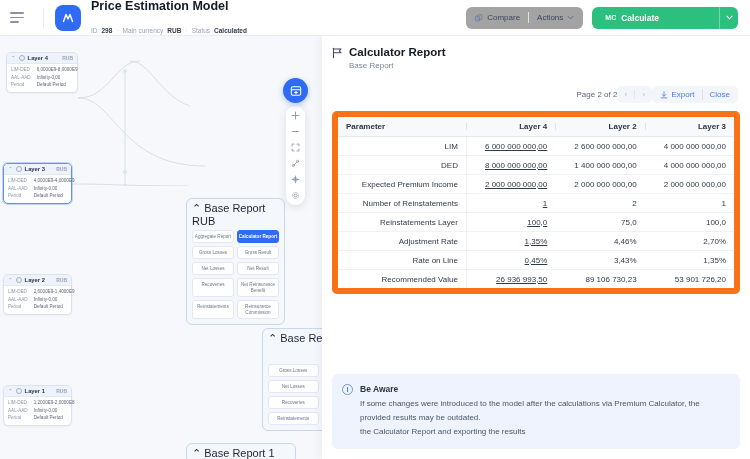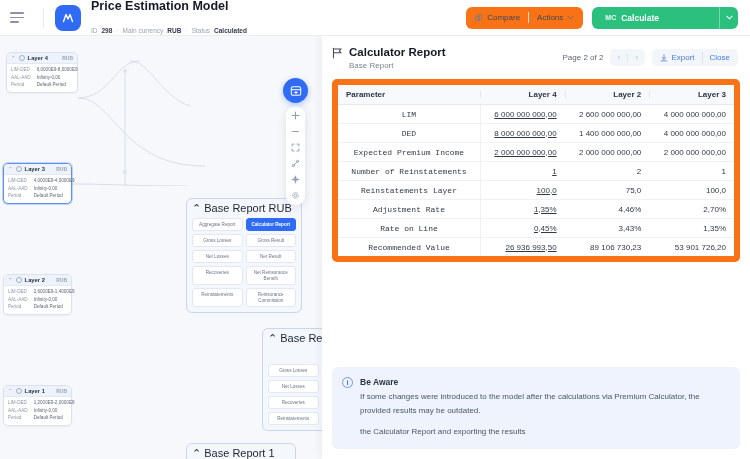--- a/index.html
+++ b/index.html
@@ -31,21 +31,21 @@
     color: #fff; display: flex; align-items: center; justify-content: center;
     font-size: 12px; font-weight: 700; letter-spacing: -0.5px;
   }
   .titleblock { margin-left: 10px; display: flex; flex-direction: column; gap: 13px; }
   .titleblock .t1 { font-size: 12.5px; font-weight: 700; color: #151b26; line-height: 13px; }
   .meta { display: flex; align-items: center; gap: 4px; font-size: 6.5px;
      color: #9aa3b2; line-height: 9px; }
   .meta b { color: #313b4d; font-weight: 700; }
   .meta .dot { color: #c3cad6; }
   .topright { margin-left: auto; display: flex; align-items: center; gap: 0; }
-  .ghostgrp { display: flex; align-items: center; background: #f97316;
+  .ghostgrp { display: flex; align-items: center; background: #a3a3a3;
      border-radius: 6px; height: 22px; padding: 0 9px; gap: 8px; }
   .ghostbtn { display: flex; align-items: center; gap: 4px; font-size: 8px;
      color: #3d4759; cursor: pointer; }
   .vdiv { width: 1px; height: 11px; background: #dde2ea; }
   .calcbtn { display: flex; align-items: center; margin-left: 9px;
      background: #2cc07f; border-radius: 6px; height: 22px; overflow: hidden; cursor: pointer; gap: 47px;}
   .calcbtn .lbl { display: flex; align-items: center; gap: 5px;
      color: #fff; font-size: 8.5px; font-weight: 600; padding: 0 13px; }
   .calcbtn .pre { font-size: 7px; font-weight: 700; opacity: .92; }
   .calcbtn .caret { width: 19px; height: 22px; display: flex; align-items: center;
@@ -103,21 +103,21 @@
   
   .panel {
     position: absolute; left: 322px; top: 36px; width: 428px; height: 423px;
     background: #fff; box-shadow: -2px 0 8px rgba(30,45,80,.06);
     display: flex; flex-direction: column;
   }
   .phead { display: flex; align-items: flex-start; padding: 10px 12px 8px 10px; }
   .phead .pgico { margin: 1px 6px 0 0; color: #3d4759; }
   .phead .ptit { font-size: 11.5px; font-weight: 700; color: #151b26; line-height: 13px; }
   .phead .psub { font-size: 8px; color: #7b8596; line-height: 11px; margin-top: 1px; }
-  .phead .pright { margin-left: auto; display: flex; align-items: center; gap: 7px; padding-top: 3px;}
+  .phead .pright { margin-left: auto; display: flex; align-items: center; padding-top: 3px; margin-top: 37px;}
   .pageinfo { font-size: 8px; color: #5c6679; }
   .pager { display: flex; background: #f2f5f9; border-radius: 5px; overflow: hidden; }
   .pager .pb { width: 17px; height: 17px; display: flex; align-items: center;
      justify-content: center; color: #b4bdcc; font-size: 8px; cursor: pointer; }
   .pager .sep { width: 1px; background: #e3e8f0; margin: 4px 0; }
   .actgrp { display: flex; align-items: center; background: #f2f5f9; border-radius: 5px;
      height: 17px; padding: 0 8px; gap: 7px; }
   .actgrp .a { display: flex; align-items: center; gap: 3px; font-size: 8px;
      color: #3d4759; cursor: pointer; }
 
@@ -126,21 +126,21 @@
   thead th {
     background: #f7f9fc; font-size: 8px; font-weight: 700; color: #2b3445;
     padding: 5px 8px; text-align: right; border-bottom: 1px solid #e4e9f1;
     position: relative;
   }
   thead th.p { text-align: left; }
   thead th.sepr::before { content: ""; position: absolute; left: 0; top: 6px; bottom: 6px;
     width: 1px; background: #dfe5ee; }
   tbody td { font-size: 8px; color: #303a4b; padding: 4.5px 8px; text-align: right;
     border-bottom: 1px solid #eef1f6; }
-  tbody td.p { text-align: center; color: #303a4b; font-family: Liberation Mono, monospace; }
+  tbody td.p { text-align: right; color: #303a4b; }
   tbody tr:last-child td { border-bottom: none; }
   tbody td.colsep { position: relative; text-decoration: underline; }
   tbody td.colsep::before { content: ""; position: absolute; left: 0; top: 0; bottom: 0;
     width: 1px; background: #eef1f6; }
 
   .notice {
     margin: auto 10px 10px 10px; background: #eef3fd; border-radius: 6px;
     padding: 9px 11px 10px 10px; display: flex; gap: 7px;
   }
   .notice .ic { width: 11px; height: 11px; border-radius: 50%; border: 1px solid #6f97e8;
@@ -310,21 +310,21 @@
           <span>Period</span>
         </div>
         <div class="col v">
           <span>1,2000E9-2,0000E8</span>
           <span>Infinity-0,00</span>
           <span>Default Period</span>
         </div>
       </div>
     </div>
 
-    <div class="rnode" style="left:186px; top:162px; width:116px;">
+    <div class="rnode" style="left:186px; top:162px; width:99px;">
       <div class="nhead">
         <span class="chev">⌃</span>
         <span class="ico"></span>
         <span class="nm">Base Report</span>
         <span class="cur">RUB</span>
       </div>
       <div class="grid">
         <div class="chip">Aggregate Report</div>
         <div class="chip on">Calculator Report</div>
         <div class="chip">Gross Losses</div>
@@ -506,17 +506,17 @@
           </tr>
         </tbody>
       </table>
     </div>
 
     <div class="notice">
       <div class="ic">i</div>
       <div>
         <div class="ttl">Be Aware</div>
         <div class="bd">If some changes were introduced to the model after the calculations via Premium Calculator, the provided results may be outdated.</div>
-        <div class="bd" style="margin-top:7px">the Calculator Report and exporting the results</div>
+        <div class="bd" style="margin-top:0">the Calculator Report and exporting the results</div>
       </div>
     </div>
   </div>
 </div>
 
 </body></html>

